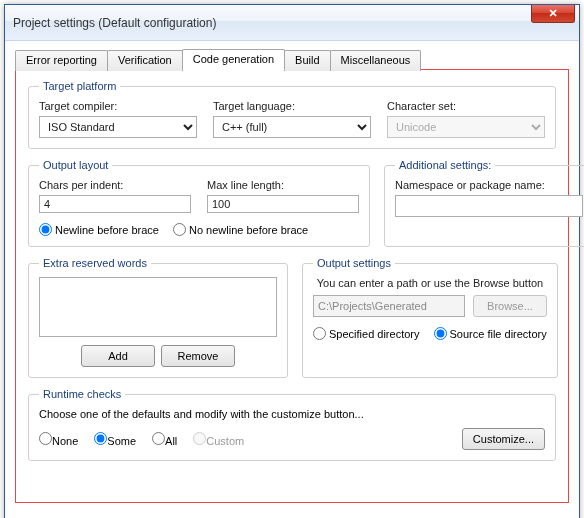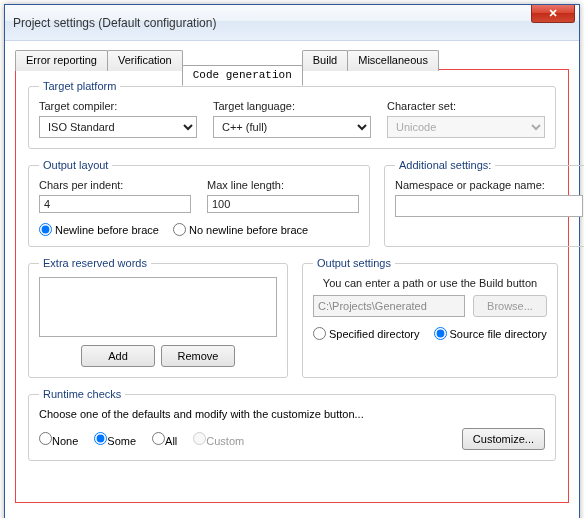--- a/index.html
+++ b/index.html
@@ -4,21 +4,21 @@
 <style>
 * { box-sizing: border-box; margin: 0; padding: 0; font-family: "Segoe UI", Tahoma, sans-serif; font-size: 11px; }
 body { background: #fff; padding: 4px; }
 .window { width: 576px; border: 1px solid #2f5a9c; box-shadow: 0 0 6px rgba(0,0,0,0.3); background: #fff; }
 .titlebar { height: 36px; background: linear-gradient(to bottom, #f8fafd 0%, #eef3fa 45%, #dde8f5 46%, #e8f0fa 100%); border-bottom: 1px solid #c9d7e8; display: flex; align-items: center; padding-left: 8px; position: relative; }
 .titlebar-text { color: #333; font-size: 12px; }
 .close-btn { position: absolute; right: 4px; top: 0px; width: 44px; height: 18px; background: linear-gradient(to bottom, #e9726a 0%, #d7452e 49%, #c42d1a 50%, #d04830 100%); border: 1px solid #8a2c1f; border-top: none; border-radius: 0 0 3px 3px; display: flex; align-items: center; justify-content: center; color: #fff; font-weight: bold; font-size: 10px; cursor: default; }
 .content { padding: 8px 10px 10px 10px; }
 .tabs { display: flex; position: relative; z-index: 2; }
 .tab { padding: 3px 10px; border: 1px solid #a5a5a5; border-bottom: none; background: linear-gradient(to bottom,#f8f8f8,#eaeaea); margin-right: -1px; border-radius: 2px 2px 0 0; cursor: default; position: relative; top: 1px; }
-.tab.active { background: #fff; border-bottom: 1px solid #fff; z-index: 3; top: 16px; padding-bottom: 4px; font-family: Liberation Mono, monospace; }
+.tab.active { background: #fff; border-bottom: 1px solid #fff; z-index: 3; top: 0; padding-bottom: 4px; }
 .tabpanel { border: 1px solid #ef4444; padding: 10px 12px 31px 12px; margin-top: -1px; background: #fff; }
 fieldset { border: 1px solid #cfcfcf; border-radius: 3px; padding: 8px 10px 10px 10px; margin-bottom: 10px; }
 legend { padding: 0 4px; color: #1a3e7a; }
 .row { display: flex; gap: 16px; }
 .col { flex: 1; display: flex; flex-direction: column; gap: 4px; }
 label.lbl { color: #222; }
 select, input[type=text], textarea { border: 1px solid #adadad; background: #fff; padding: 2px 4px; font-size: 11px; color: #222; }
 select { height: 22px; }
 select:disabled, input:disabled { background: #f4f4f4; color: #888; }
 .radio-row { display: flex; gap: 14px; margin-top: 8px; align-items: center; }
@@ -117,21 +117,21 @@
           <legend>Extra reserved words</legend>
           <textarea class="reserved" style=""></textarea>
           <div class="btn-row">
             <button class="btn">Add</button>
             <button class="btn">Remove</button>
           </div>
         </fieldset>
 
         <fieldset>
           <legend>Output settings</legend>
-          <div class="hint">You can enter a path or use the Build button</div>
+          <div class="hint">You can enter a path or use the Browse button</div>
           <div class="out-row">
             <input type="text" disabled="" value="C:\Projects\Generated" style="">
             <button class="btn" disabled="">Browse...</button>
           </div>
           <div class="radio-row">
             <label><input type="radio" name="outdir" style=""><span>Specified directory</span></label>
             <label><input type="radio" name="outdir" checked="" style=""><span>Source file directory</span></label>
           </div>
         </fieldset>
       </div>

